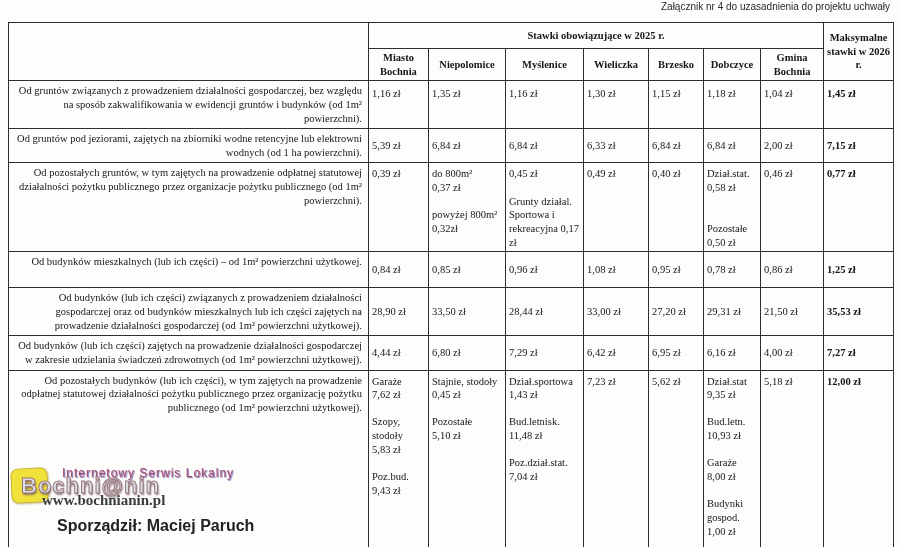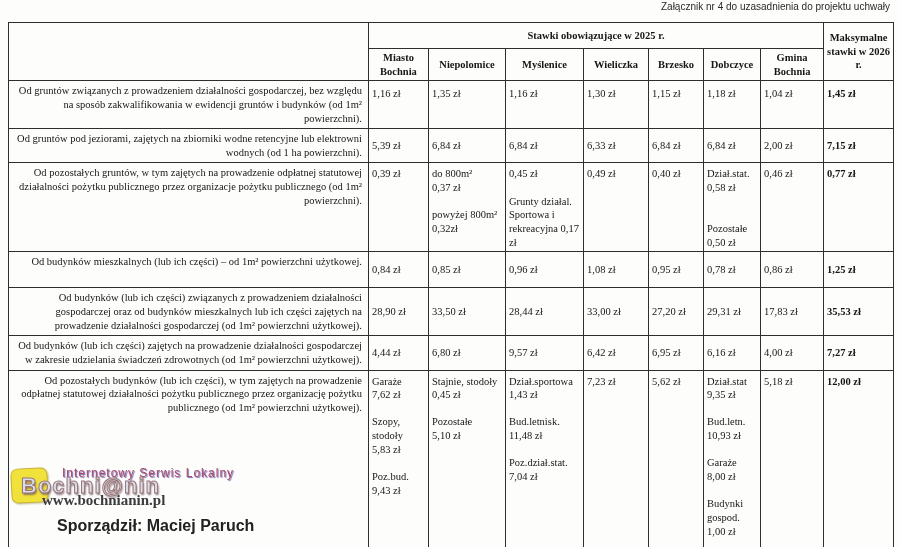--- a/index.html
+++ b/index.html
@@ -155,28 +155,28 @@
         <td class="v max">1,25 zł</td>
       </tr>
       <tr class="r5">
         <td class="lbl">Od budynków (lub ich części) związanych z prowadzeniem działalności gospodarczej oraz od budynków mieszkalnych lub ich części zajętych na prowadzenie działalności gospodarczej (od 1m² powierzchni użytkowej).</td>
         <td class="v">28,90 zł</td>
         <td class="v">33,50 zł</td>
         <td class="v">28,44  zł</td>
         <td class="v">33,00 zł</td>
         <td class="v">27,20 zł</td>
         <td class="v">29,31 zł</td>
-        <td class="v">17,83 zł</td>
+        <td class="v">21,50 zł</td>
         <td class="v max">35,53 zł</td>
       </tr>
       <tr class="r6">
         <td class="lbl">Od budynków (lub ich części) zajętych na prowadzenie działalności gospodarczej w zakresie udzielania świadczeń zdrowotnych (od 1m² powierzchni użytkowej).</td>
         <td class="v">4,44 zł</td>
         <td class="v">6,80 zł</td>
-        <td class="v">9,57 zł</td>
+        <td class="v">7,29 zł</td>
         <td class="v">6,42 zł</td>
         <td class="v">6,95 zł</td>
         <td class="v">6,16 zł</td>
         <td class="v">4,00 zł</td>
         <td class="v max">7,27 zł</td>
       </tr>
       <tr class="r7">
         <td class="lbl">Od pozostałych budynków (lub ich części), w tym zajętych na prowadzenie odpłatnej statutowej działalności pożytku publicznego przez organizację pożytku publicznego (od 1m² powierzchni użytkowej).</td>
         <td class="v">Garaże
 7,62 zł

